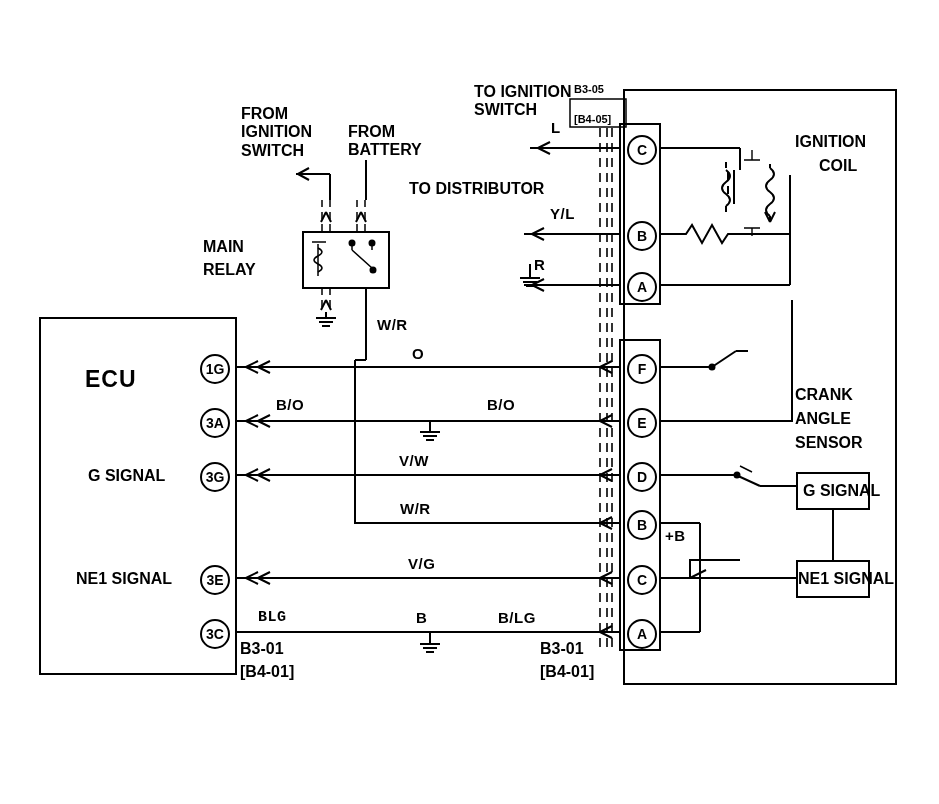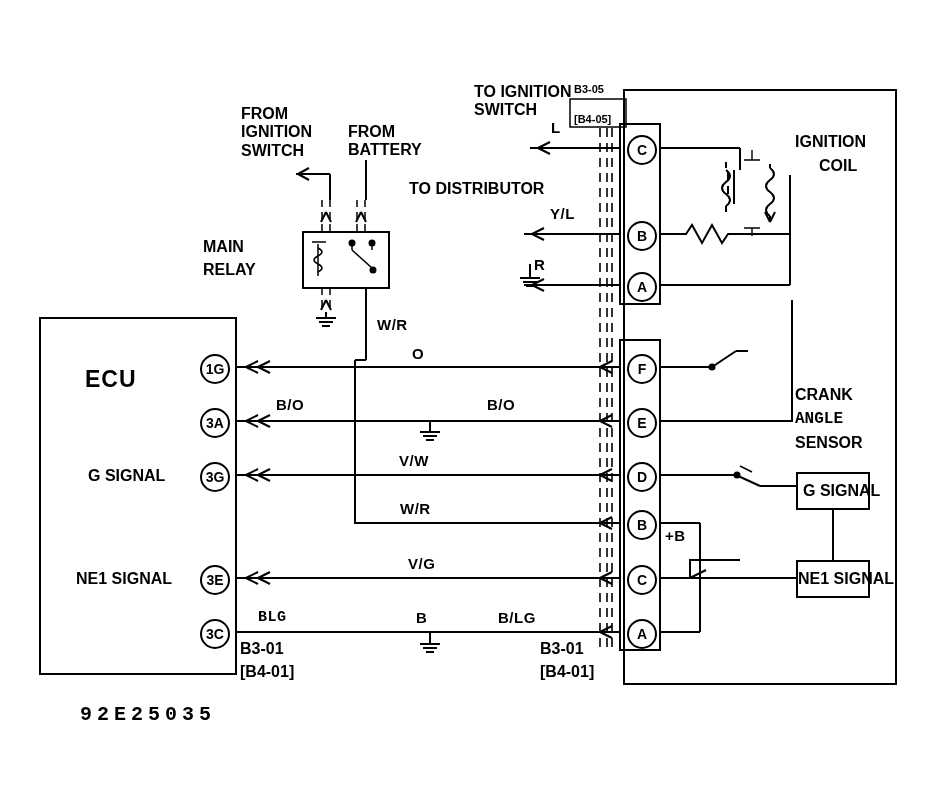--- a/index.html
+++ b/index.html
@@ -182,21 +182,21 @@
 
   <div class="lbl big" style="left:85px;top:366px;font-size:23px;letter-spacing:1px;">ECU</div>
 
   <div class="lbl mid" style="left:203px;top:238px;">MAIN</div>
   <div class="lbl mid" style="left:203px;top:261px;">RELAY</div>
 
   <div class="lbl mid" style="left:795px;top:133px;">IGNITION</div>
   <div class="lbl mid" style="left:795px;top:157px;margin-left:24px;">COIL</div>
 
   <div class="lbl mid" style="left:795px;top:386px;">CRANK</div>
-  <div class="lbl mid" style="left:795px;top:410px;font-family:Liberation Mono, monospace;">ANGLE</div>
+  <div class="lbl mid" style="left:795px;top:410px;">ANGLE</div>
   <div class="lbl mid" style="left:795px;top:434px;">SENSOR</div>
 
   <div class="lbl mid" style="left:803px;top:482px;">G SIGNAL</div>
   <div class="lbl mid" style="left:798px;top:570px;">NE1 SIGNAL</div>
 
   <div class="lbl mid" style="left:241px;top:105px;">FROM
 IGNITION
 SWITCH</div>
   <div class="lbl mid" style="left:348px;top:123px;">FROM
 BATTERY</div>
@@ -223,15 +223,14 @@
   <div class="lbl wire-lbl" style="left:276px;top:396px;">B/O</div>
   <div class="lbl wire-lbl" style="left:487px;top:396px;">B/O</div>
   <div class="lbl wire-lbl" style="left:399px;top:452px;">V/W</div>
   <div class="lbl wire-lbl" style="left:400px;top:500px;">W/R</div>
   <div class="lbl wire-lbl" style="left:408px;top:555px;">V/G</div>
   <div class="lbl wire-lbl" style="left:258px;top:609px;font-family:Liberation Mono, monospace;">BLG</div>
   <div class="lbl wire-lbl" style="left:416px;top:609px;">B</div>
   <div class="lbl wire-lbl" style="left:498px;top:609px;">B/LG</div>
   <div class="lbl wire-lbl" style="left:665px;top:527px;">+B</div>
 
-  <div class="lbl code" style="left:80px;top:703px;">92E25035</div>
 
 </div>
 
 </body></html>

